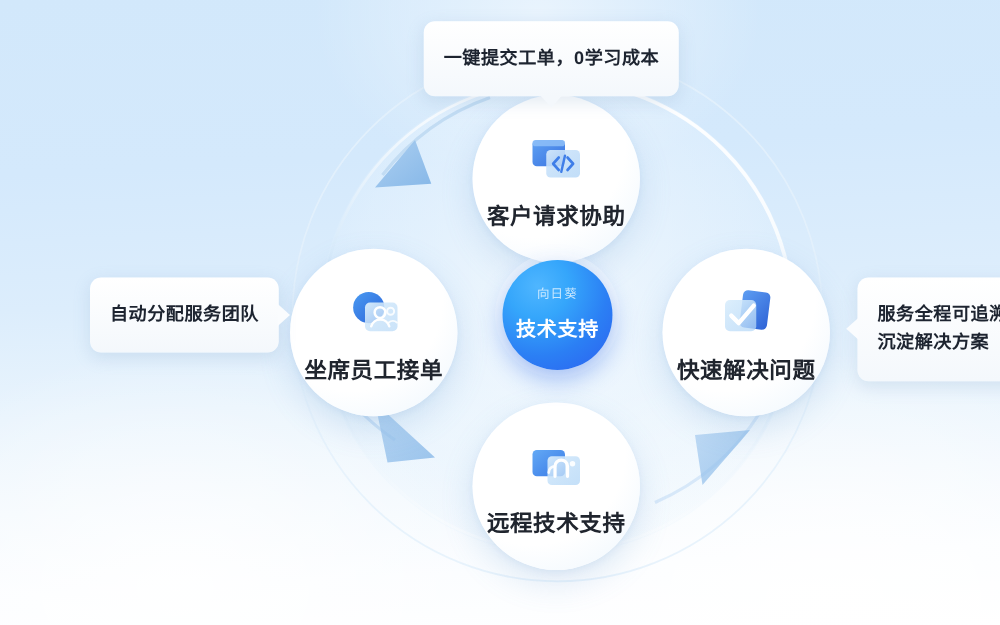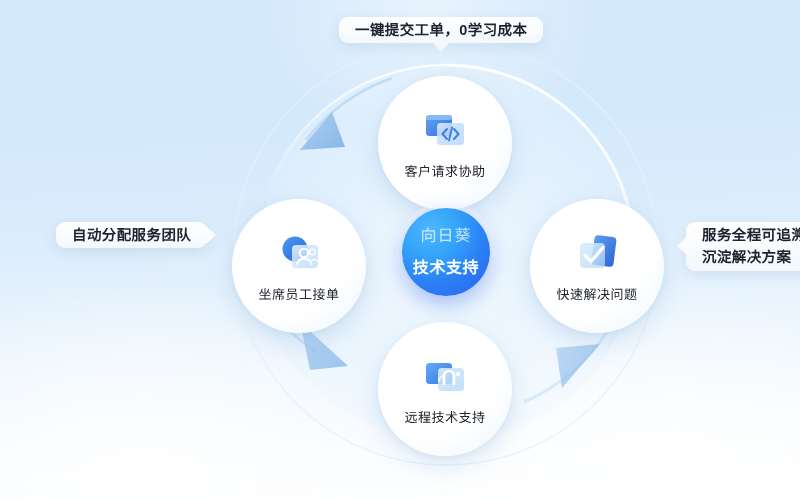--- a/index.html
+++ b/index.html
@@ -74,22 +74,22 @@
     align-items: center;
     justify-content: center;
   }
   .node .node-icon {
     width: 52px;
     height: 48px;
     margin-bottom: 7px;
     display: block;
   }
   .node .node-label {
-    font-size: 13px;
-    font-weight: normal;
+    font-size: 18px;
+    font-weight: bold;
     color: #20252e;
     letter-spacing: 0.5px;
     white-space: nowrap;
   }
 
   #node-top    { left: 378px; top: 76px; }
   #node-left   { left: 232px; top: 199px; justify-content: center; }
   #node-right  { left: 530px; top: 199px; }
   #node-bottom { left: 378px; top: 322px; }
 
@@ -103,41 +103,41 @@
     border-radius: 50%;
     background: radial-gradient(circle at 32% 24%, #4fb6ff 0%, #35a6fb 28%, #2b7ff4 62%, #2c5ff0 100%);
     box-shadow: 0 8px 20px rgba(44,106,232,0.40),
                 0 0 0 6px rgba(255,255,255,0.30);
     display: flex;
     flex-direction: column;
     align-items: center;
     justify-content: center;
   }
   #hub .hub-brand {
-    font-size: 16px;
+    font-size: 10px;
     color: rgba(255,255,255,0.72);
     letter-spacing: 1px;
     line-height: 1;
     margin-bottom: 16px;
   }
   #hub .hub-title {
     font-size: 16px;
     font-weight: bold;
     color: #ffffff;
     letter-spacing: 0.6px;
     line-height: 1;
   }
 
   
   .callout {
     position: absolute;
     background: linear-gradient(180deg, #ffffff 0%, #f4f8fc 100%);
     border-radius: 9px;
     box-shadow: 0 4px 14px rgba(110,150,190,0.20);
-    padding: 2px 16px;
+    padding: 19px 16px;
     font-size: 14.5px;
     font-weight: bold;
     color: #1d2430;
     letter-spacing: 0.4px;
     line-height: 1.55;
     white-space: nowrap;
   }
   .callout::after {
     content: "";
     position: absolute;
@@ -164,21 +164,21 @@
   #callout-bottom::after {
     left: 50%;
     margin-left: -9px;
     top: -9px;
     border-left: 9px solid transparent;
     border-right: 9px solid transparent;
     border-bottom: 10px solid #ffffff;
   }
 
   #callout-left {
-    left: 56px;
+    left: 72px;
     top: 222px;
   }
   #callout-left::after {
     right: -9px;
     top: 50%;
     margin-top: -9px;
     border-top: 9px solid transparent;
     border-bottom: 9px solid transparent;
     border-left: 10px solid #fafcfe;
   }

